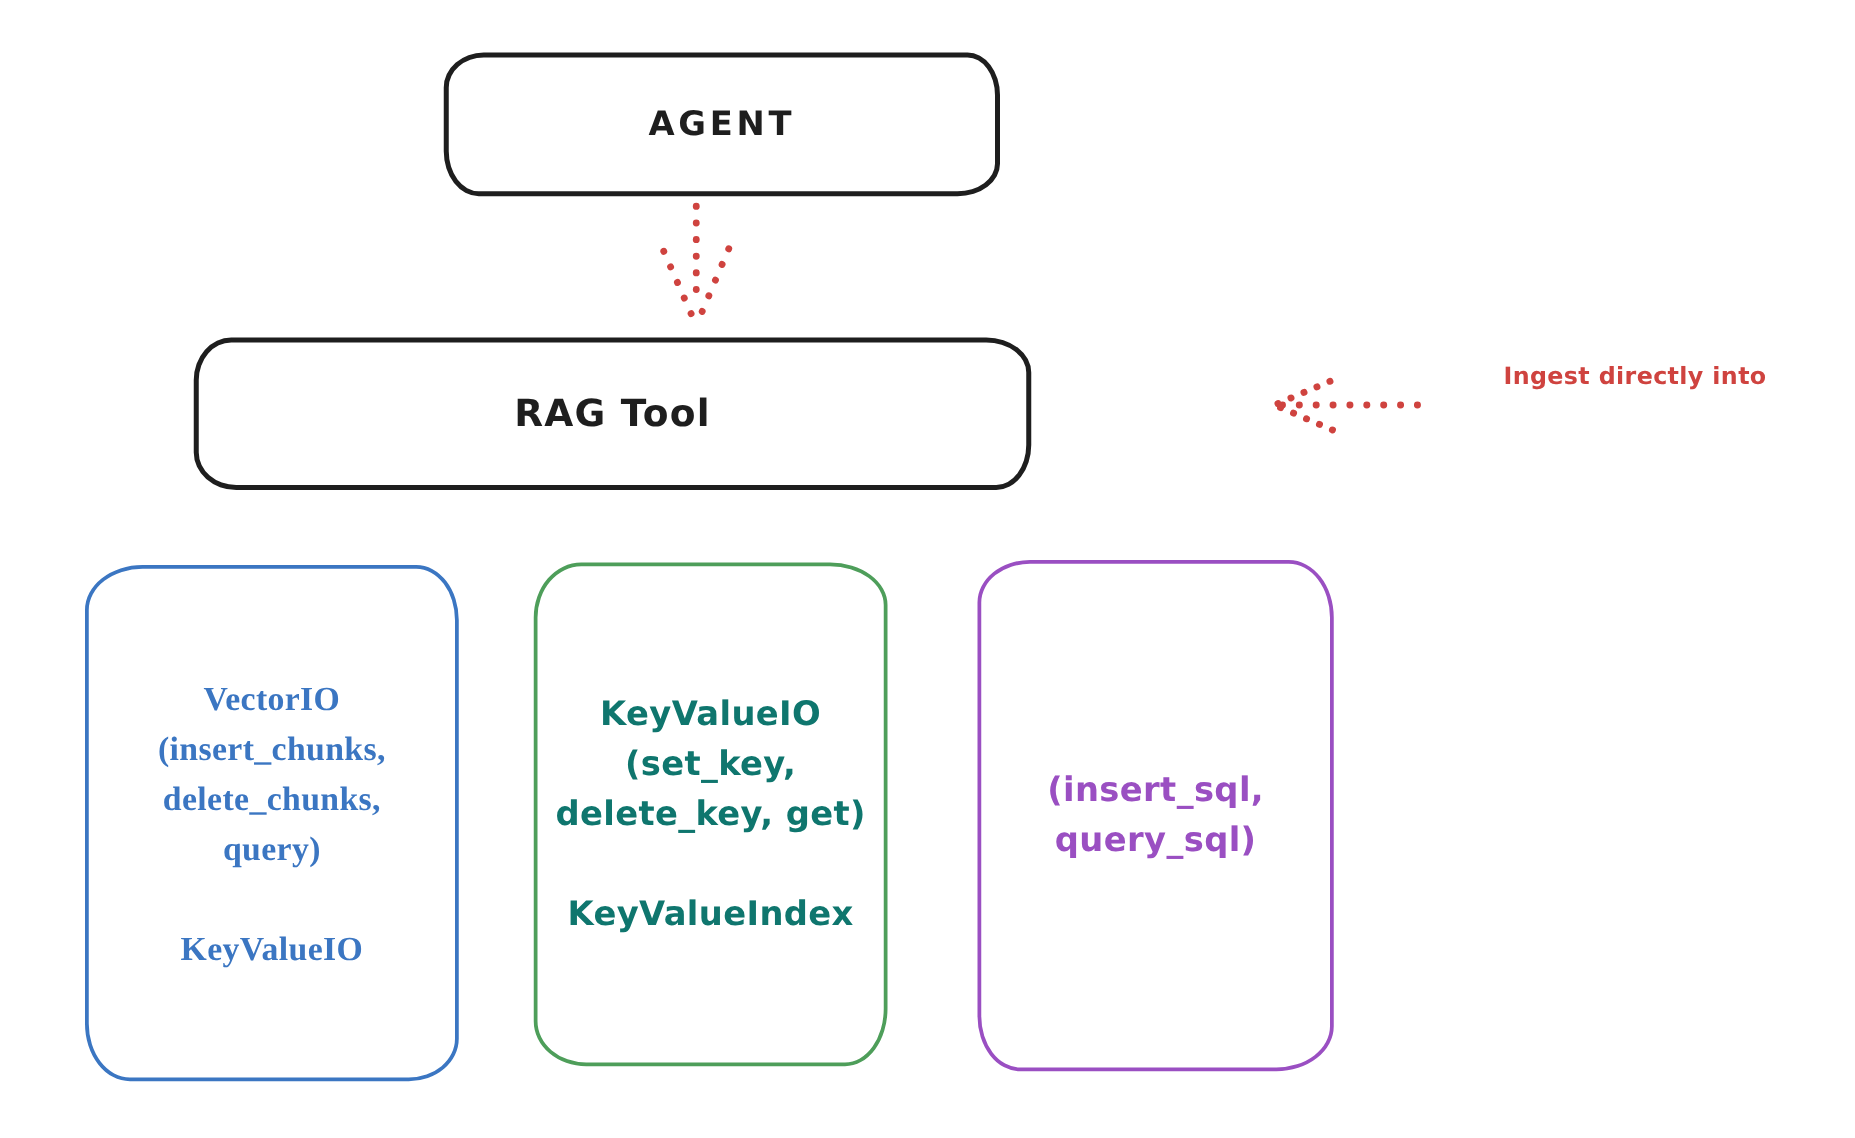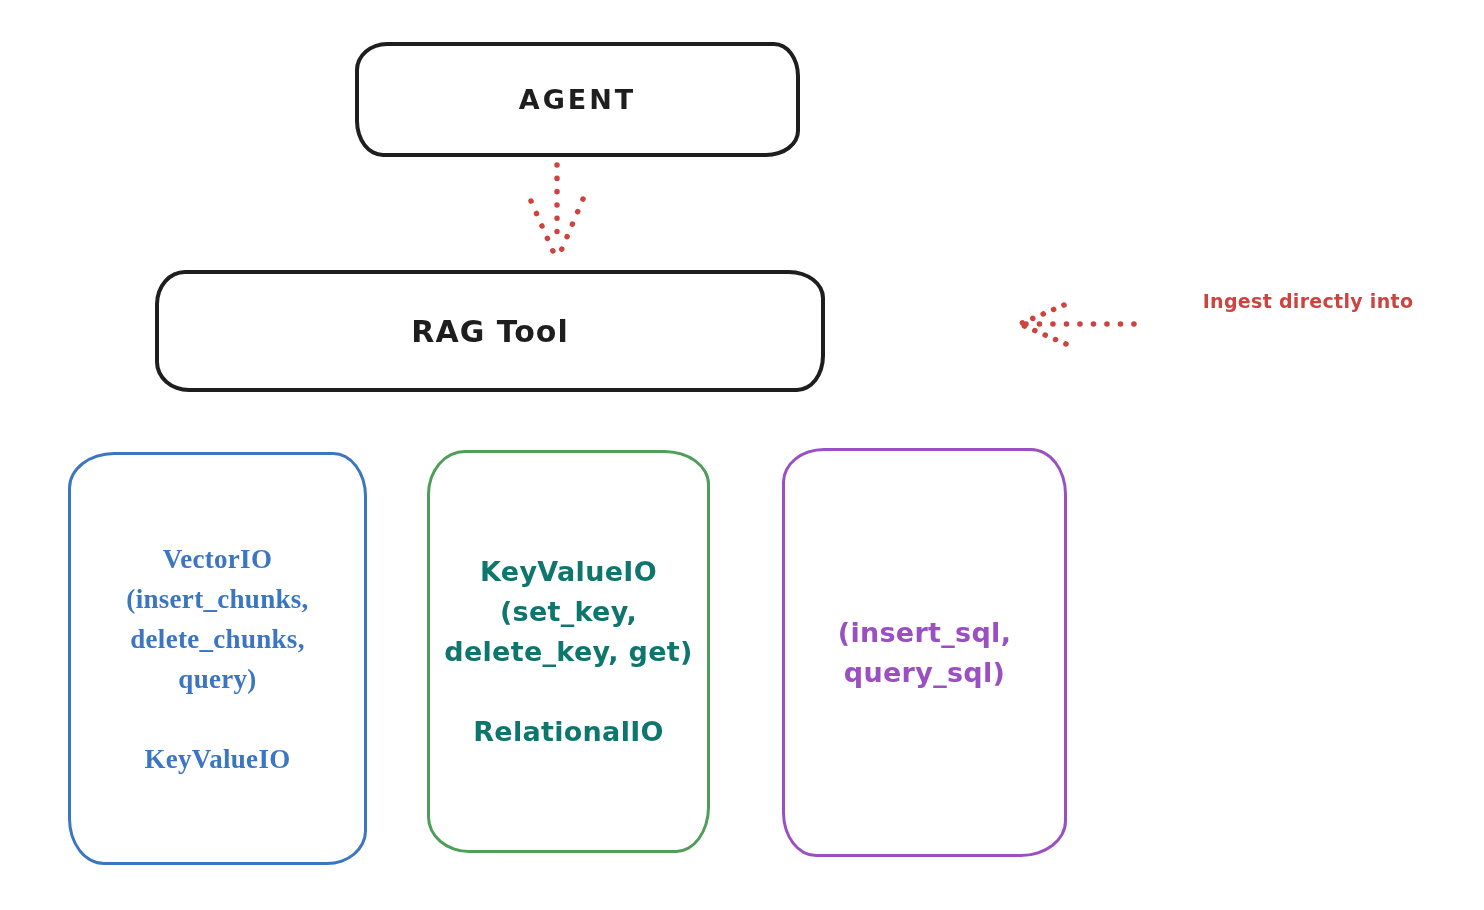--- a/index.html
+++ b/index.html
@@ -143,21 +143,21 @@
     <div>(insert_chunks,</div>
     <div>delete_chunks,</div>
     <div>query)</div>
     <div class="footer-line">KeyValueIO</div>
   </div>
 
   <div class="io-box keyvalue-box">
     <div>KeyValueIO</div>
     <div>(set_key,</div>
     <div>delete_key, get)</div>
-    <div class="footer-line">RelationalIO</div>
+    <div class="footer-line">KeyValueIndex</div>
   </div>
 
   <div class="io-box relational-box">
     <div>(insert_sql,</div>
     <div>query_sql)</div>
   </div>
 
 </div>
 
 </body></html>

